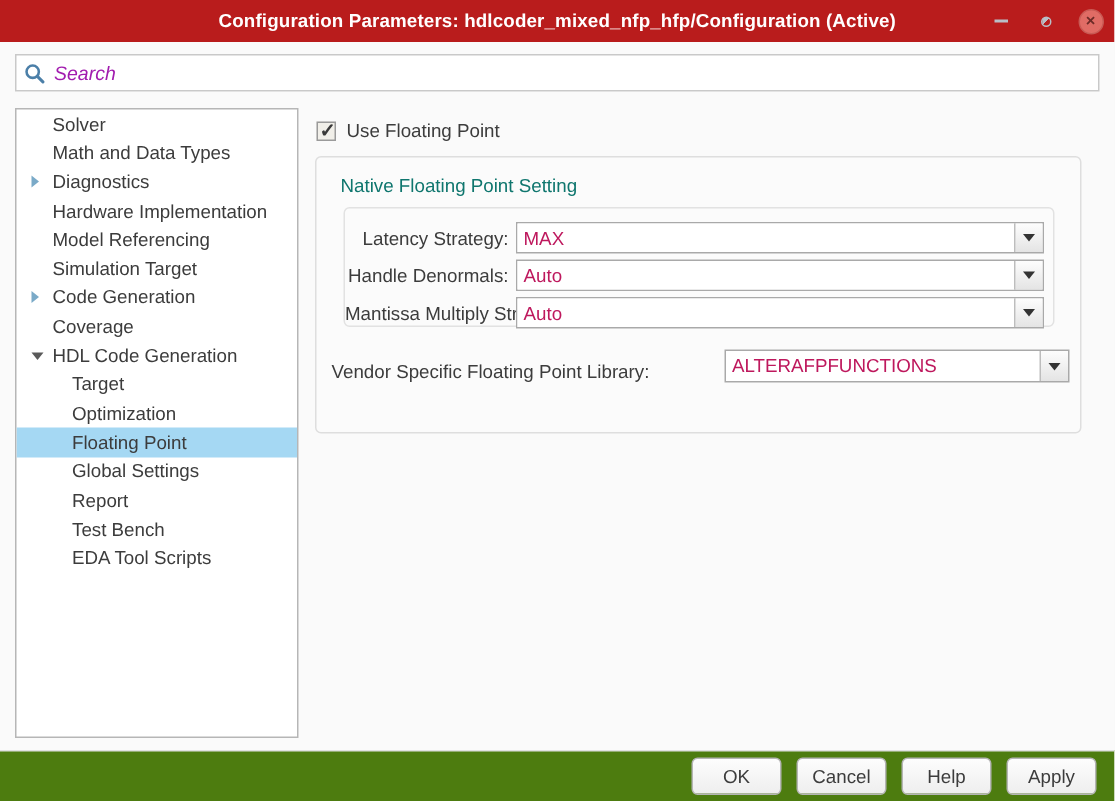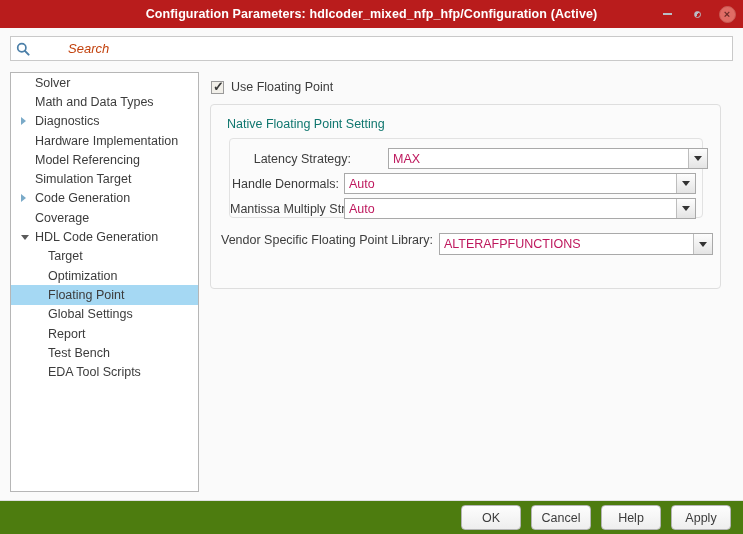--- a/index.html
+++ b/index.html
@@ -80,22 +80,21 @@
   }
   .search-icon {
     width: 16px; height: 16px;
     flex: none;
     display: flex; align-items: center; justify-content: center;
     margin-right: 5px;
   }
   .search-placeholder {
     font-size: 13px;
     font-style: italic;
-    color: #c2410c;
-    margin-left: 32px;
+    color: #a21caf;
   }
 
   
   .sidebar {
     position: absolute; left: 10px; top: 72px;
     width: 189px; height: 420px;
     background: #ffffff;
     border: 1px solid #b6b6b6;
     overflow: hidden;
   }
@@ -218,21 +217,21 @@
     width: 0; height: 0;
     border-top: 5px solid #333333;
     border-left: 4.5px solid transparent;
     border-right: 4.5px solid transparent;
   }
 
   
   .vendor-row {
     position: absolute; left: 10px; top: 128px;
     width: 492px; height: 22px;
-    display: flex; align-items: flex-start;
+    display: flex; align-items: flex-end; gap: 44px;
   }
   .vendor-label {
     font-size: 12.5px; color: #3c3c3c;
     white-space: nowrap; margin-right: 6px;
   }
   .vendor-combo { flex: 1; height: 22px; }
 
   
   .buttonbar {
     position: absolute; left: 0; top: 500px;
@@ -353,21 +352,21 @@
       <span class="checkbox">
         <span class="tick">✓</span>
       </span>
       <span class="checkbox-label">Use Floating Point</span>
     </div>
 
     <div class="group-outer">
       <div class="group-title">Native Floating Point Setting</div>
 
       <div class="group-inner" id="fields-host">
-          <div class="field-row" style="left: 12px; top: 9px; width: 466px; gap: 32px;">
+          <div class="field-row" style="left: 0px; top: 9px; width: 466px;">
             <span class="field-label" style="width: 114px; padding-right: 5px;">Latency Strategy:</span>
             <span class="combo" style="flex: 1 1 0%;">
               <span class="combo-value">MAX</span>
               <span class="combo-btn">
                 <span class="combo-arrow"></span>
               </span>
             </span>
           </div>
           <div class="field-row" style="left: 0px; top: 34px; width: 466px;">
             <span class="field-label" style="width: 114px; padding-right: 5px;">Handle Denormals:</span>

